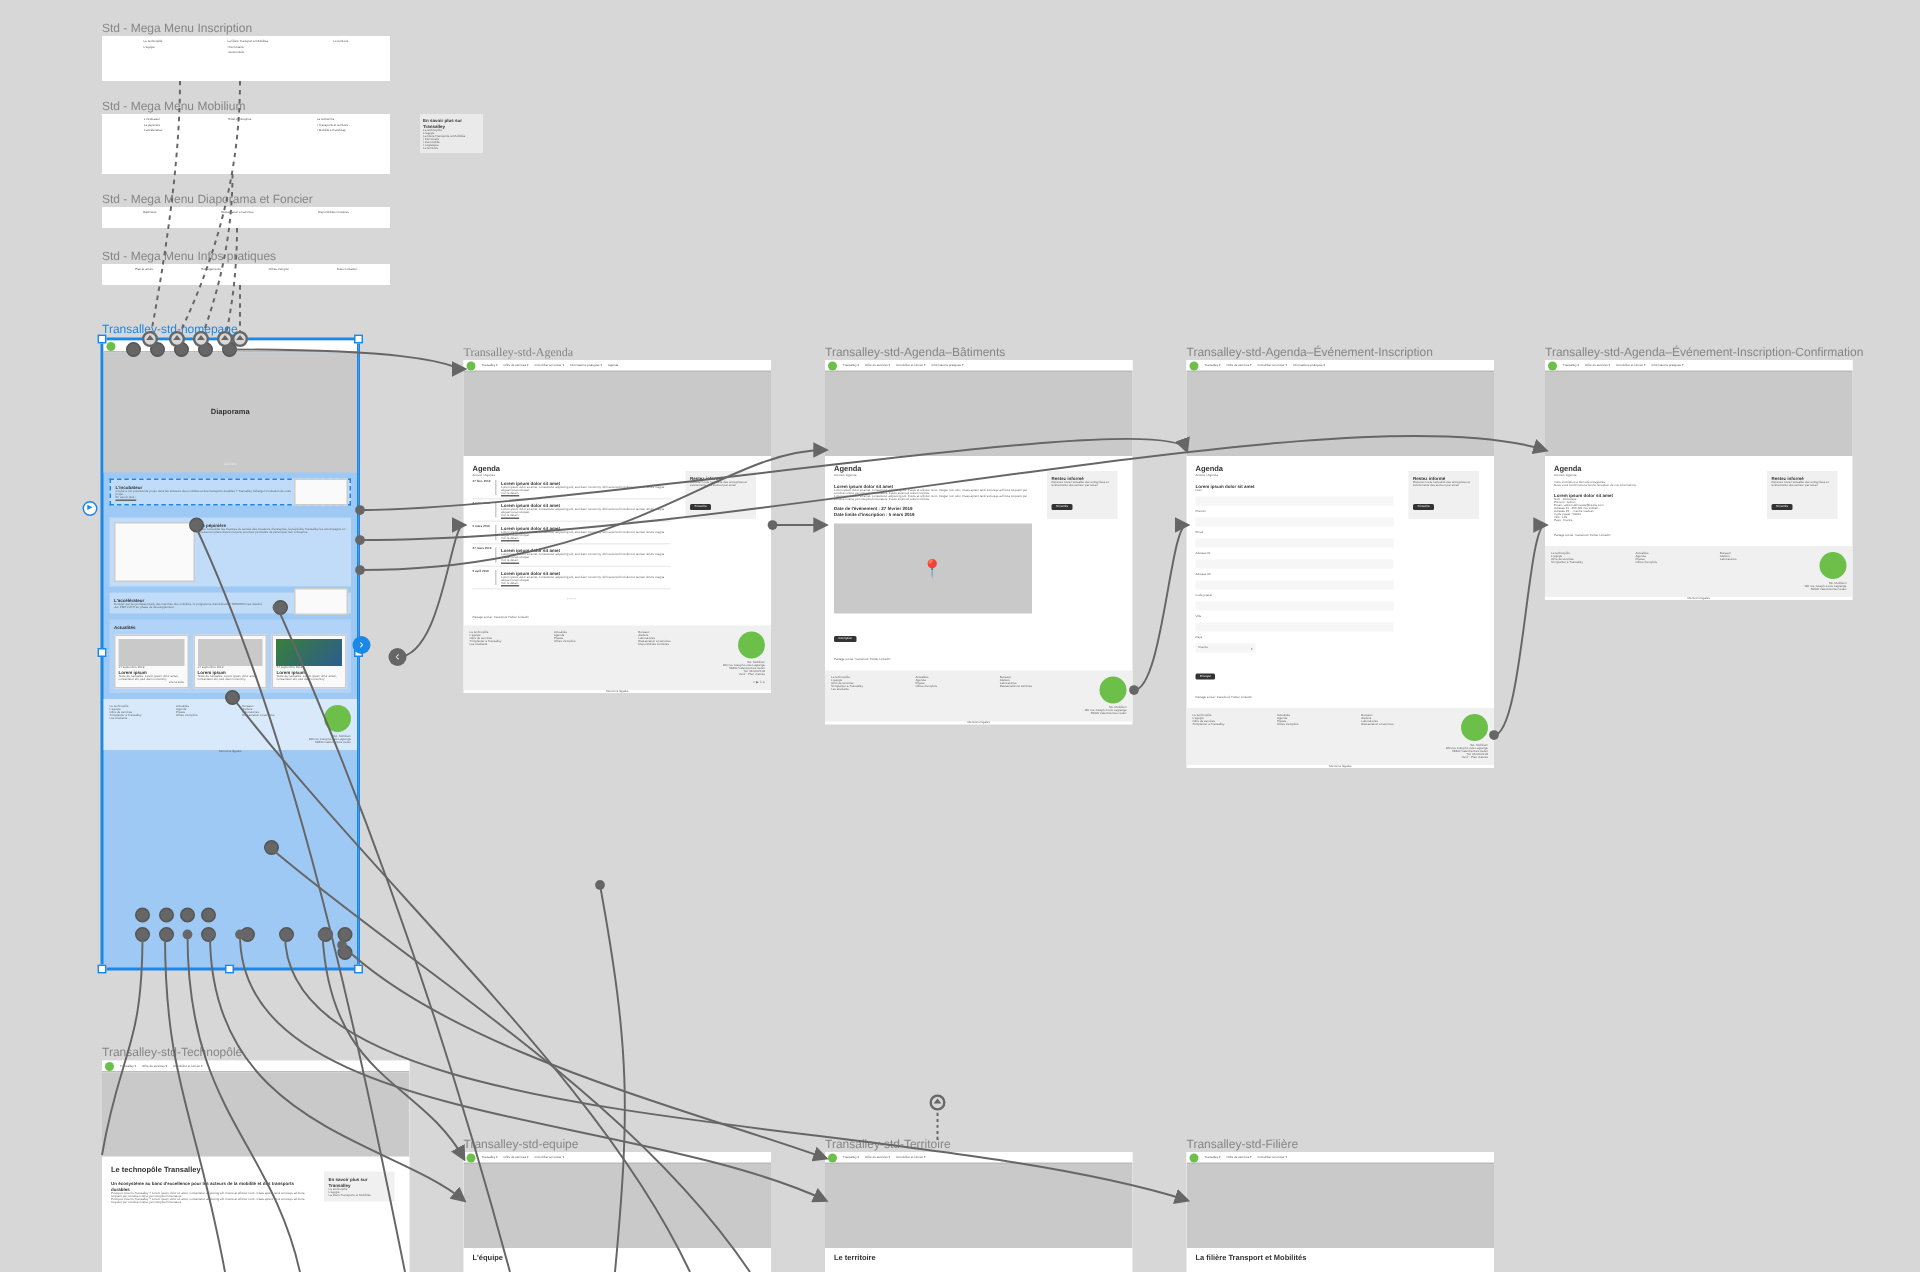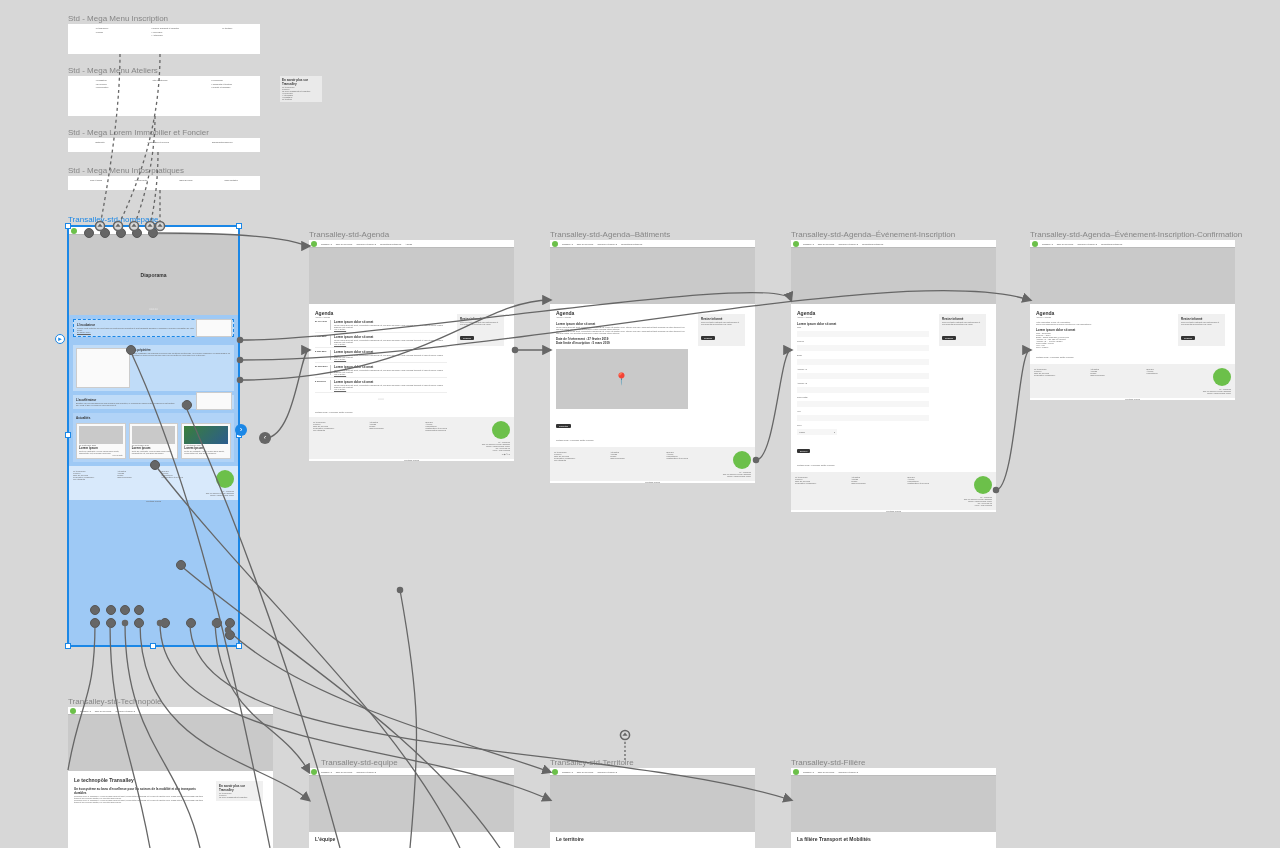--- a/index.html
+++ b/index.html
@@ -33,28 +33,28 @@
 </head>
 <body>
 
 <div class="artboard-label" style="left:68px;top:14px;">Std - Mega Menu Inscription</div>
 <div class="mega" style="left:68px;top:24px;width:192px;height:30px;">
   <div class="mega-col"><span>Le technopôle</span><br><span>L'équipe</span></div>
   <div class="mega-col"><span>La filière Transport et Mobilités</span><br><span>• Ferroviaire</span><br><span>• Automobile</span></div>
   <div class="mega-col"><span>Le territoire</span></div>
 </div>
 
-<div class="artboard-label" style="left:68px;top:66px;">Std - Mega Menu Ateliers</div>
+<div class="artboard-label" style="left:68px;top:66px;">Std - Mega Menu Mobilium</div>
 <div class="mega" style="left:68px;top:76px;width:192px;height:40px;">
   <div class="mega-col"><span>L'incubateur</span><br><span>La pépinière</span><br><span>L'accélérateur</span></div>
   <div class="mega-col"><span>Hôtel d'entreprise</span></div>
   <div class="mega-col"><span>La recherche</span><br><span>• Transports et territoire</span><br><span>• Mobilité et handicap</span></div>
 </div>
 
-<div class="artboard-label" style="left:68px;top:128px;">Std - Mega Lorem Immobilier et Foncier</div>
+<div class="artboard-label" style="left:68px;top:128px;">Std - Mega Menu Diaporama et Foncier</div>
 <div class="mega" style="left:68px;top:138px;width:192px;height:14px;">
   <div class="mega-col">Bâtiments</div>
   <div class="mega-col">Restauration et services</div>
   <div class="mega-col">Disponibilités foncières</div>
 </div>
 
 <div class="artboard-label" style="left:68px;top:166px;">Std - Mega Menu Infos pratiques</div>
 <div class="mega" style="left:68px;top:176px;width:192px;height:14px;">
   <div class="mega-col">Plan et accès</div>
   <div class="mega-col">Hébergements</div>
@@ -164,21 +164,21 @@
 <div class="proto-dot" style="left:160px;top:618px;"></div>
 <div class="proto-dot" style="left:186px;top:618px;"></div>
 <div class="proto-dot" style="left:212px;top:618px;"></div>
 <div class="proto-dot" style="left:225px;top:618px;"></div>
 <div class="proto-dot" style="left:225px;top:630px;"></div>
 <div class="proto-dot" style="left:126px;top:345px;"></div>
 <div class="proto-dot" style="left:182px;top:400px;"></div>
 <div class="proto-dot" style="left:150px;top:460px;"></div>
 <div class="proto-dot" style="left:176px;top:560px;"></div>
 
-<div class="artboard-label" style="left:309px;top:230px;">Transalley-std-Agenda</div>
+<div class="artboard-label" style="left:309px;top:230px;font-family:Liberation Serif, serif;">Transalley-std-Agenda</div>
 <div class="frame" style="left:309px;top:240px;width:205px;">
   <div class="navbar">
       <div class="circle"></div>
       <span class="navtxt">Transalley ▾</span>
       <span class="navtxt">Offre de services ▾</span>
       <span class="navtxt">Immobilier et foncier ▾</span>
       <span class="navtxt">Informations pratiques ▾</span>
       <span class="navtxt">Agenda</span>
     </div>
   <div class="hero" style="height:56px;"></div>
@@ -429,21 +429,21 @@
       <div class="panel">
           <div class="tinyb">En savoir plus sur Transalley</div>
       <div class="tiny">Le technopôle</div>
           <div class="tiny">L'équipe</div>
           <div class="tiny">La filière Transports et Mobilités</div>
         </div>
     </div>
   </div>
 </div>
 
-<div class="artboard-label" style="left:309px;top:758px;margin-left:12px;">Transalley-std-equipe</div>
+<div class="artboard-label" style="left:309px;top:758px;">Transalley-std-equipe</div>
 <div class="frame" style="left:309px;top:768px;width:205px;height:80px;overflow:hidden;">
   <div class="navbar">
       <div class="circle"></div>
       <span class="navtxt">Transalley ▾</span>
       <span class="navtxt">Offre de services ▾</span>
       <span class="navtxt">Immobilier et foncier ▾</span>
     </div>
   <div class="hero" style="height:56px;"></div>
   <div class="tinyb" style="padding:4px 6px;font-size:5px;">L'équipe</div>
 </div>

